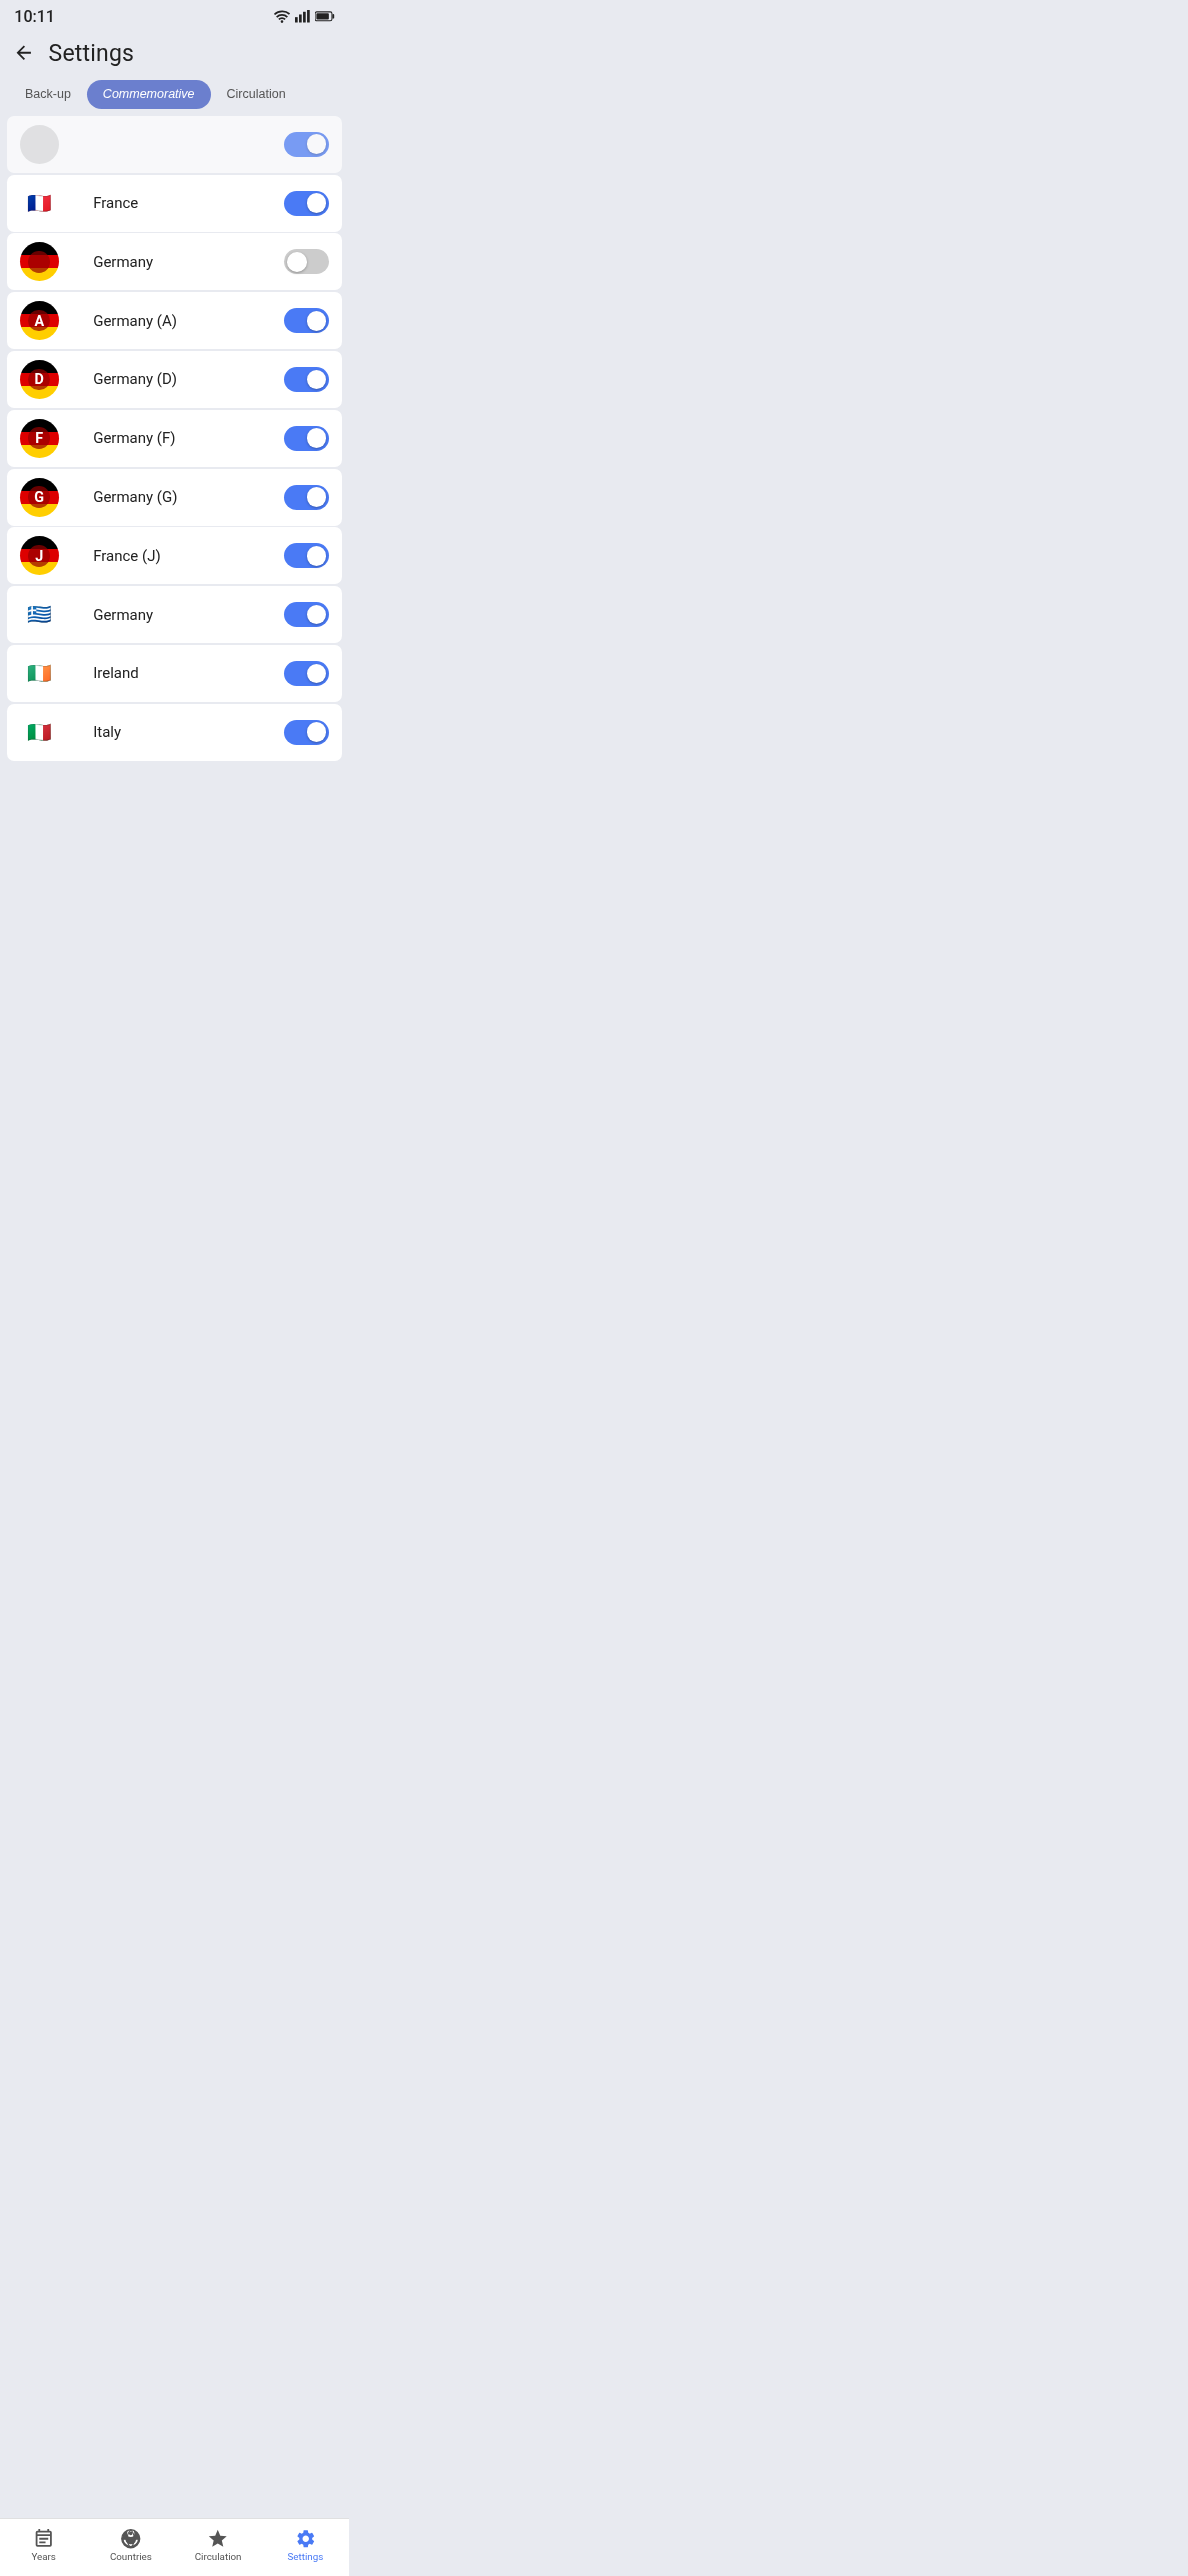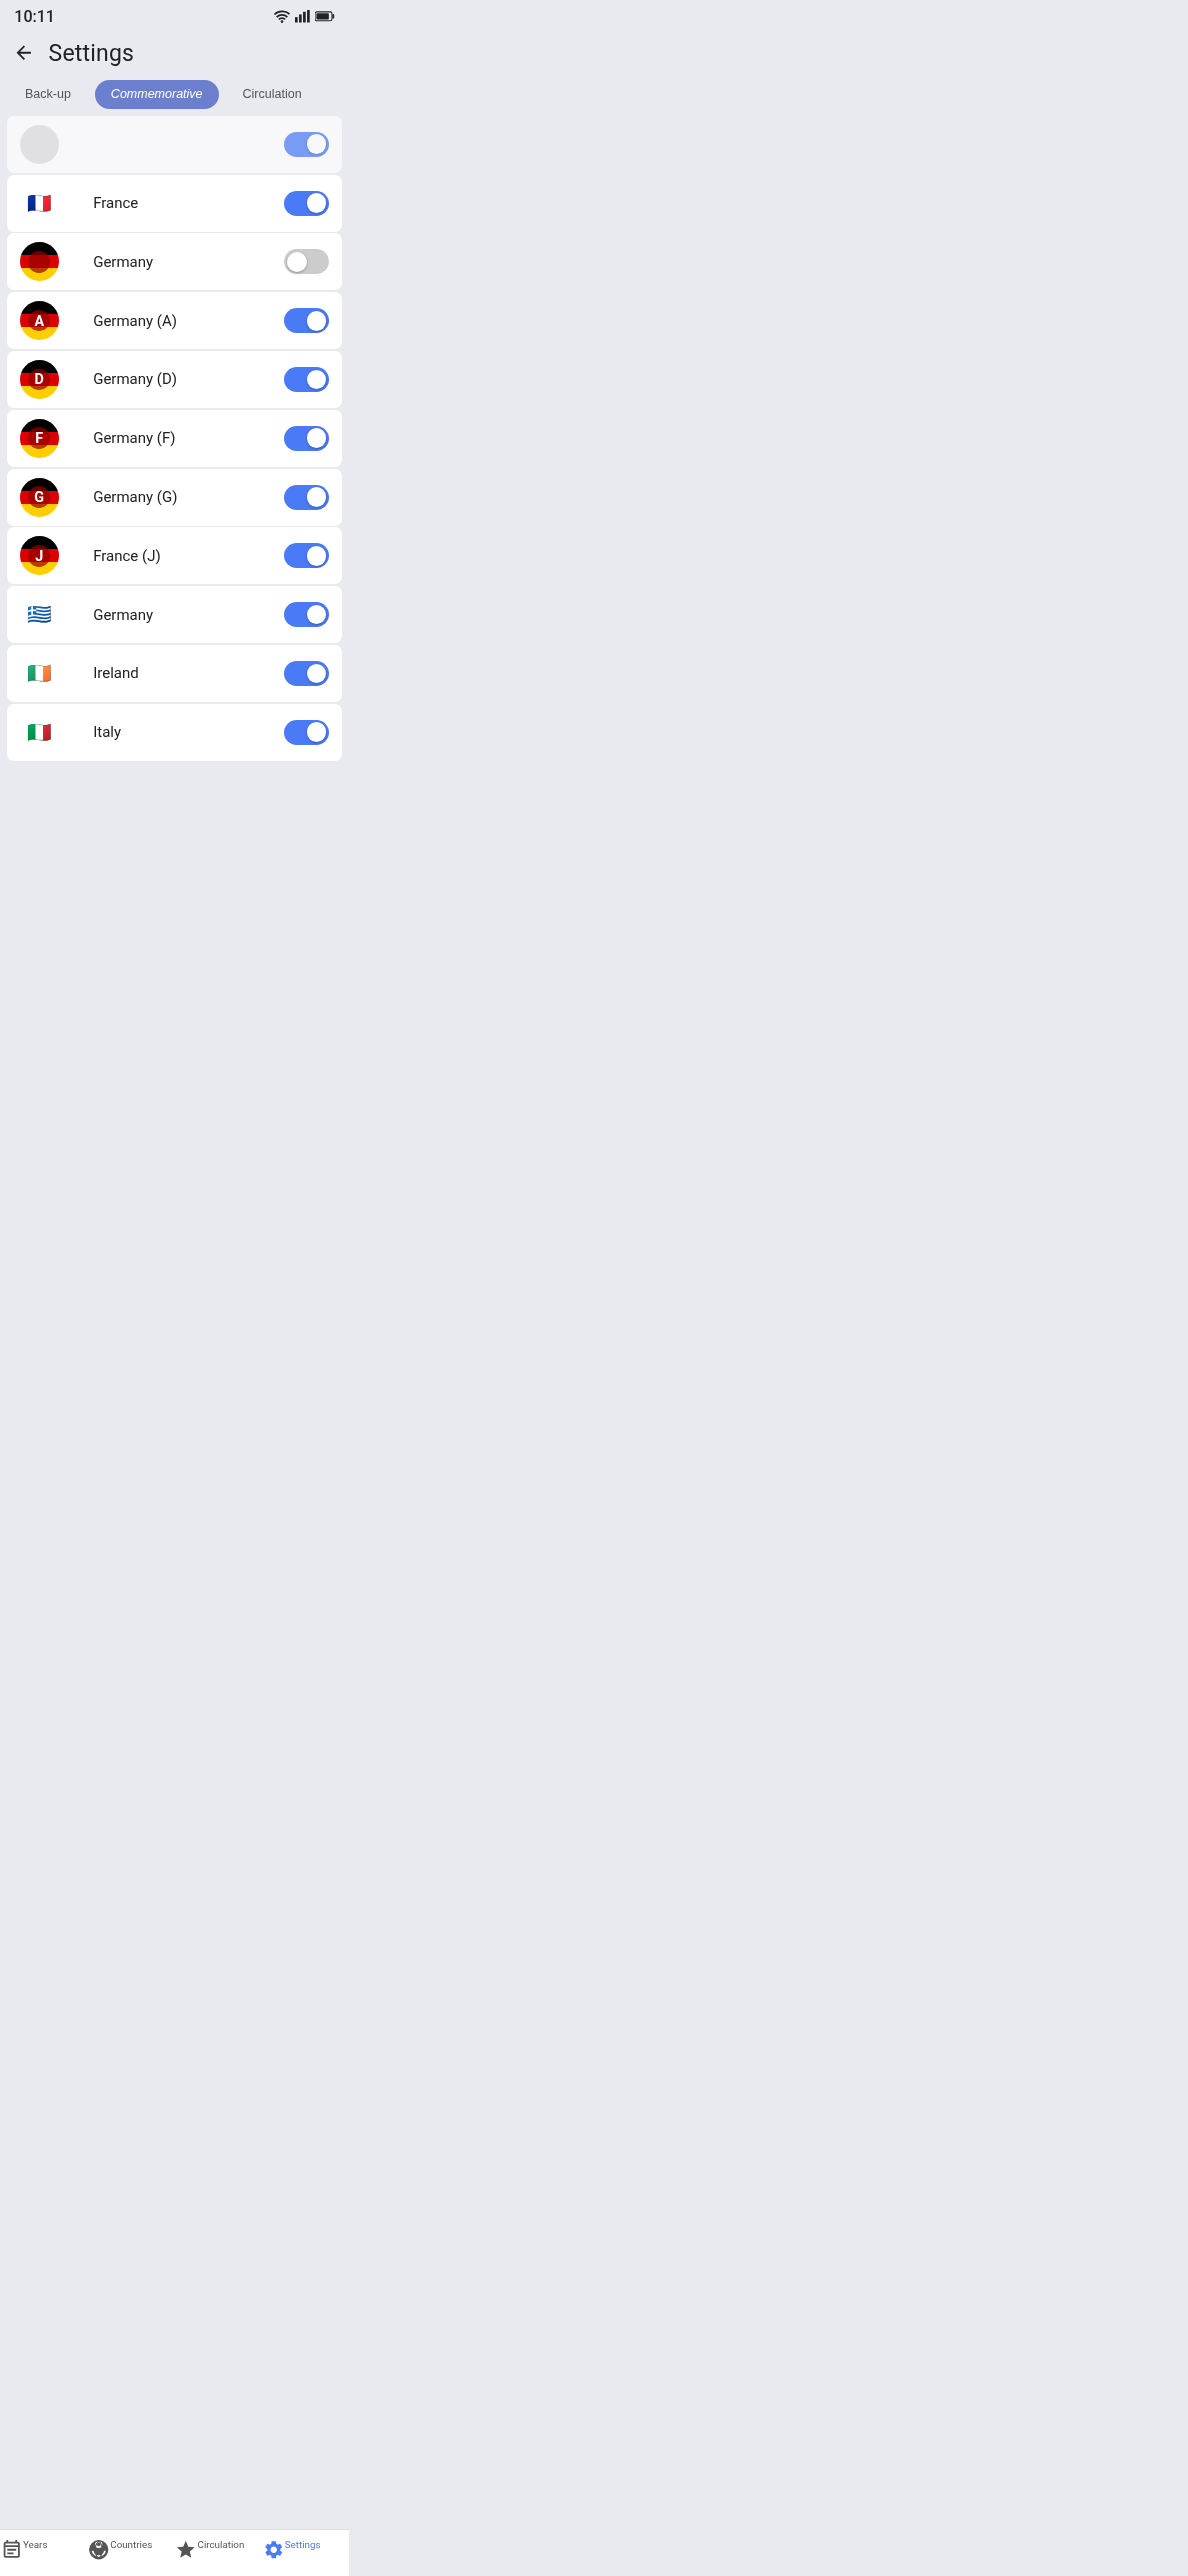--- a/index.html
+++ b/index.html
@@ -54,21 +54,21 @@
       color: #222;
       margin-left: 7.2px;
       letter-spacing: 0.2px;
     }
 
     
     .tabs {
       display: flex;
       align-items: center;
       padding: 0 9px;
-      gap: 8px;
+      gap: 0;
       margin-bottom: 7.2px;
       background: #e8eaf0;
     }
     .tab {
       padding: 7.2px 16px;
       border-radius: 18px;
       font-size: 12.5px;
       font-weight: 500;
       cursor: pointer;
       color: #555;
@@ -158,21 +158,22 @@
       left: 0;
       width: 349px;
       background: #fff;
       display: flex;
       border-top: 0.9px solid #e0e0e0;
       padding: 5.4px 0 14.3px 0;
     }
     .nav-item {
       flex: 1;
       display: flex;
-      flex-direction: row;
+      flex-direction: column;
+      align-items: center;
       gap: 0;
       cursor: pointer;
       padding-top: 3.6px;
     }
     .nav-label {
       font-size: 9.8px;
       color: #555;
     }
     .nav-item.active .nav-label {
       color: #4a7af5;

